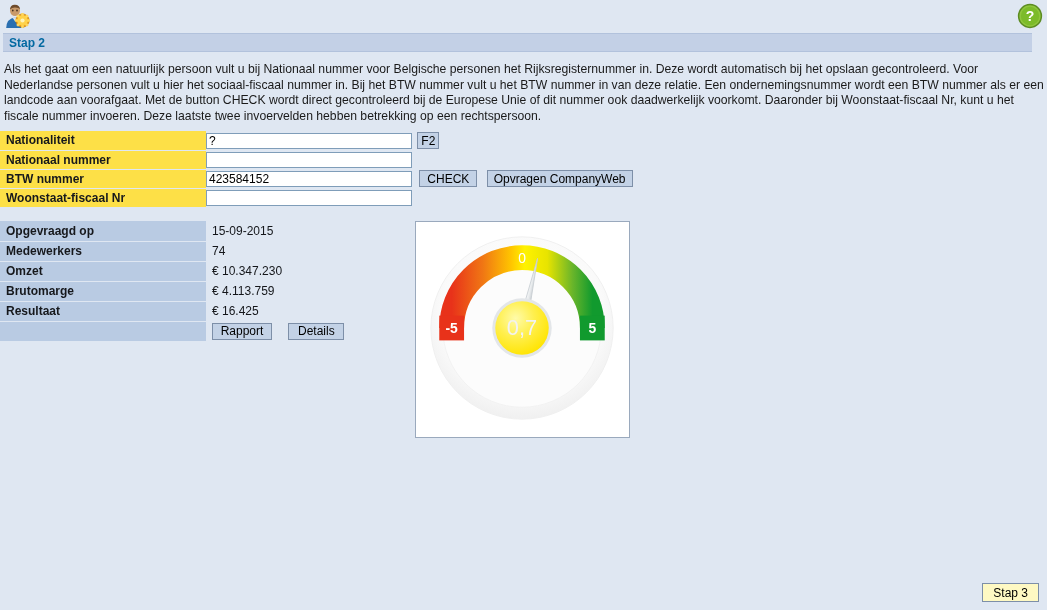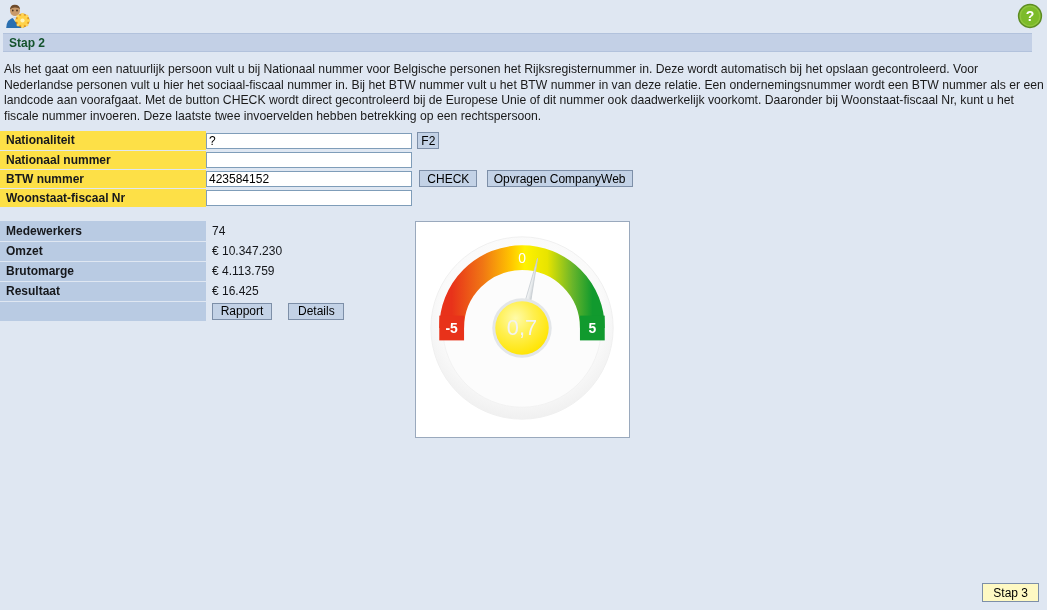--- a/index.html
+++ b/index.html
@@ -51,21 +51,21 @@
     border-top: 1px solid #b2c2dc;
     border-bottom: 1px solid #b2c2dc;
     box-sizing: border-box;
     display: flex;
     align-items: center;
   }
   #step-title-bar .title-text {
     font-weight: bold;
     font-size: 12px;
     padding-left: 6px;
-    color: #14532d;
+    color: #0369a1;
   }
 
   
   #intro-text {
     position: absolute;
     left: 4px;
     top: 62px;
     width: 1040px;
     font-size: 12.2px;
     line-height: 15.5px;
@@ -284,20 +284,24 @@
       <input class="txtbox" type="text" value="" style="">
     </td>
   </tr>
 </tbody>
   </table>
 
 <div id="section-gap"></div>
 
 <table id="data-table">
   <tbody>
+      <tr>
+    <td class="dlbl">Opgevraagd op</td>
+    <td class="dval">15-09-2015</td>
+  </tr>
   <tr>
     <td class="dlbl">Medewerkers</td>
     <td class="dval">74</td>
   </tr>
   <tr>
     <td class="dlbl">Omzet</td>
     <td class="dval">€ 10.347.230</td>
   </tr>
   <tr>
     <td class="dlbl">Brutomarge</td>

